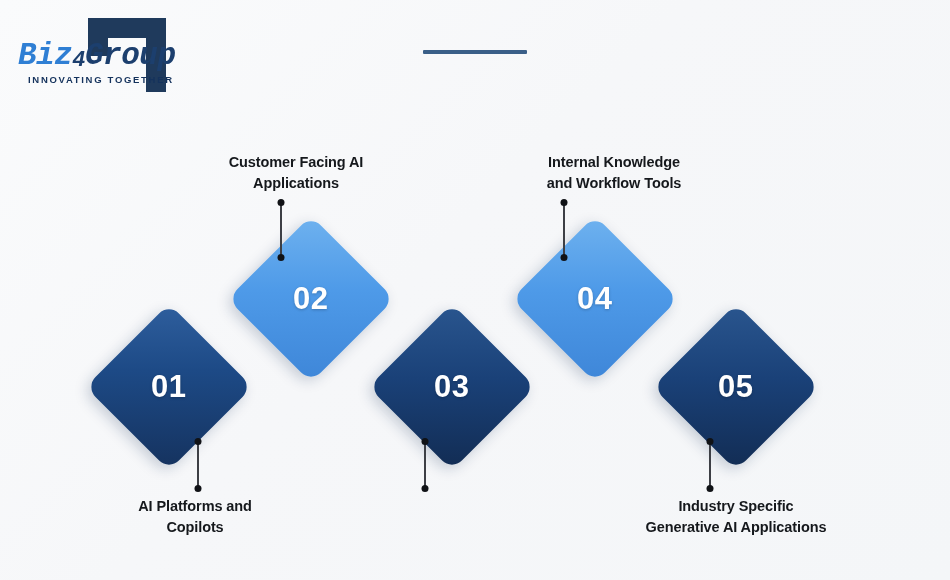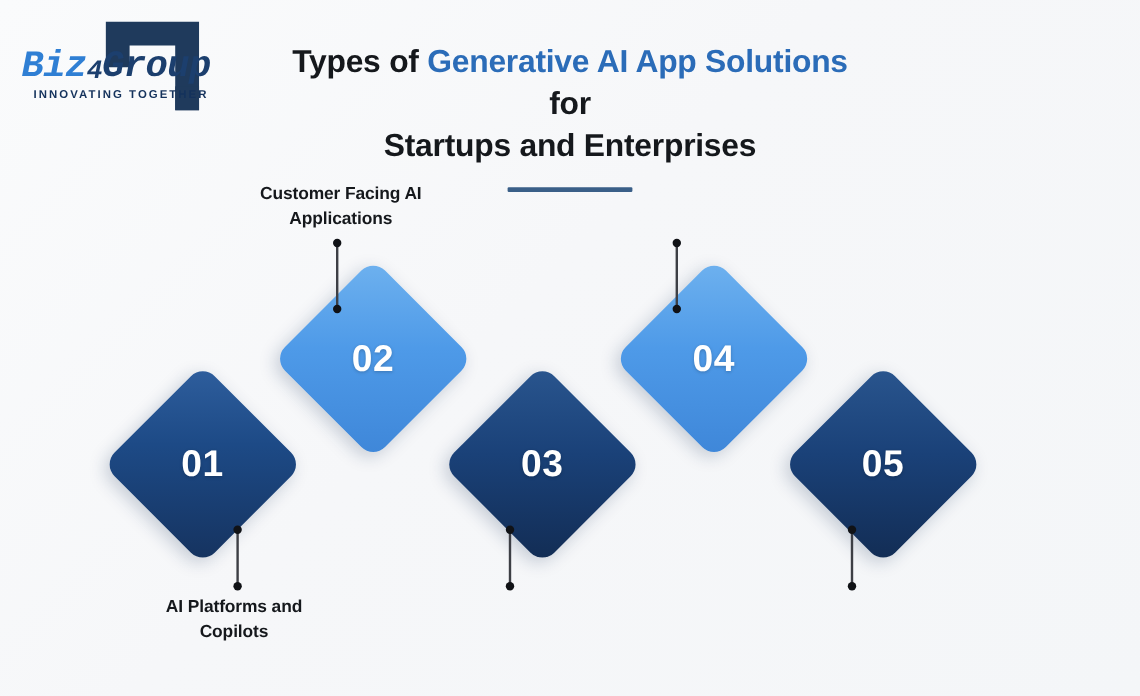--- a/index.html
+++ b/index.html
@@ -153,53 +153,57 @@
       <path d="M0 0 H78 V74 H58 V20 H20 V38 H0 Z" fill="#1f3a5c"></path>
       <rect x="58" y="54" width="20" height="20" fill="#1f3a5c"></rect>
     </svg>
     <div class="logo-wordmark">
       <span class="biz">Biz</span><span class="four">4</span><span>Group</span>
     </div>
     <div class="logo-tagline">INNOVATING TOGETHER</div>
   </div>
 
   <div class="title-block">
-    <div class="title">
-      <span>Types of </span><span class="hl">Generative AI App Solutions</span><span> for</span><br>
-      <span>Startups and Enterprises</span>
-    </div>
     <div class="title-rule"></div>
   </div>
 
   <div class="diamond d-dark" style="left:110px; top:328px;">
     <span class="num">01</span>
   </div>
   <div class="connector" style="left:197px; top:441px; height:48px;"></div>
   <div class="label" style="left:95px; top:496px; width:200px;">
     <span>AI Platforms and</span><br>
     <span>Copilots</span>
   </div>
 
   <div class="diamond d-light" style="left:252px; top:240px;">
     <span class="num">02</span>
   </div>
   <div class="connector" style="left:280px; top:202px; height:56px;"></div>
-  <div class="label" style="left:184px; top:152px; width:200px;">
+  <div class="label" style="left:196px; top:152px; width:200px;">
     <span>Customer Facing AI</span><br>
     <span>Applications</span>
   </div>
 
   <div class="diamond d-navy" style="left:393px; top:328px;">
     <span class="num">03</span>
   </div>
   <div class="connector" style="left:424px; top:441px; height:48px;"></div>
 
   <div class="diamond d-light" style="left:536px; top:240px;">
     <span class="num">04</span>
   </div>
   <div class="connector" style="left:563px; top:202px; height:56px;"></div>
+  <div class="label" style="left:514px; top:152px; width:200px;">
+    <span>Internal Knowledge</span><br>
+    <span>and Workflow Tools</span>
+  </div>
 
   <div class="diamond d-navy" style="left:677px; top:328px;">
     <span class="num">05</span>
   </div>
   <div class="connector" style="left:709px; top:441px; height:48px;"></div>
+  <div class="label" style="left:612px; top:496px; width:248px;">
+    <span>Industry Specific</span><br>
+    <span>Generative AI Applications</span>
+  </div>
 
 </div>
 
 </body></html>

